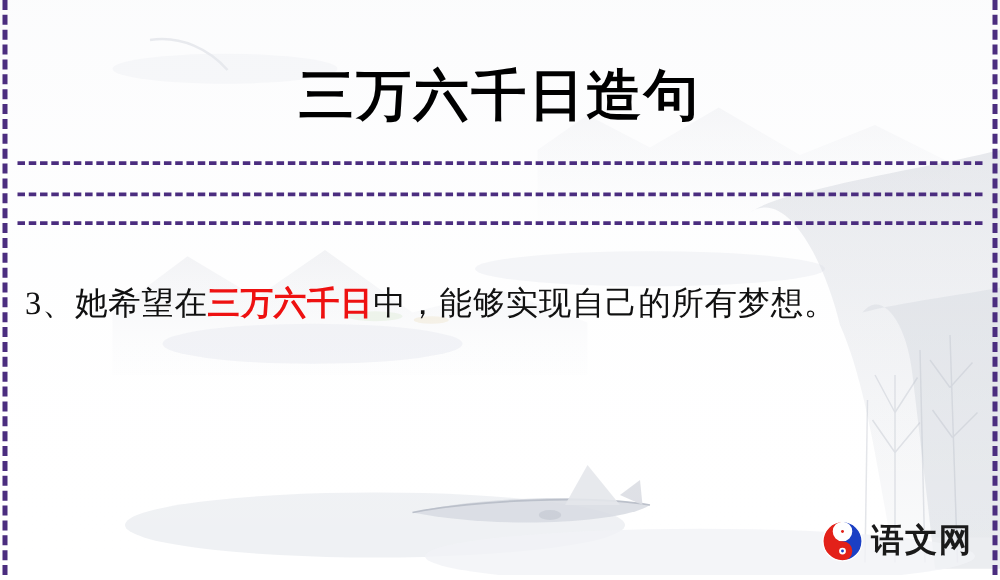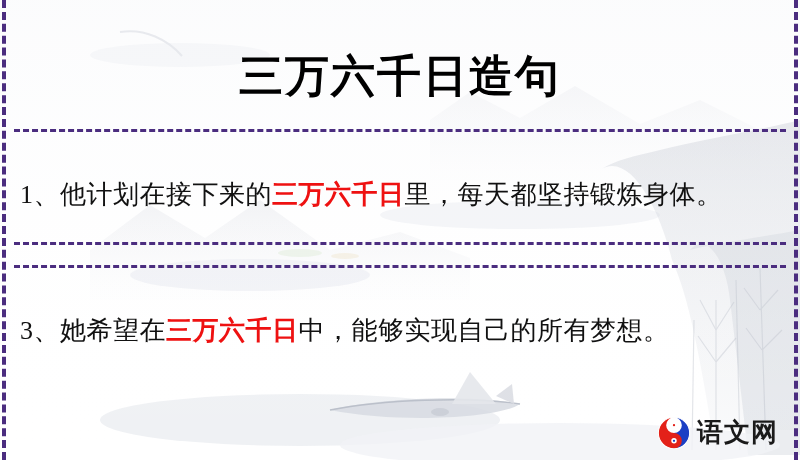--- a/index.html
+++ b/index.html
@@ -166,23 +166,20 @@
 
   <div class="rail left"></div>
   <div class="rail right"></div>
 
   <div id="content">
 
     <h1 id="title">三万六千日造句</h1>
 
     <div class="sep s1"></div>
 
-    <p class="sentence">
-      <span>1、</span><span>他计划在接下来的</span><span class="kw">三万六千日</span><span>里，每天都坚持锻炼身体。</span>
-    </p>
 
     <div class="sep s2"></div>
 
 
     <div class="sep s3"></div>
 
     <p class="sentence">
       <span>3、</span><span>她希望在</span><span class="kw">三万六千日</span><span>中，能够实现自己的所有梦想。</span>
     </p>
 

